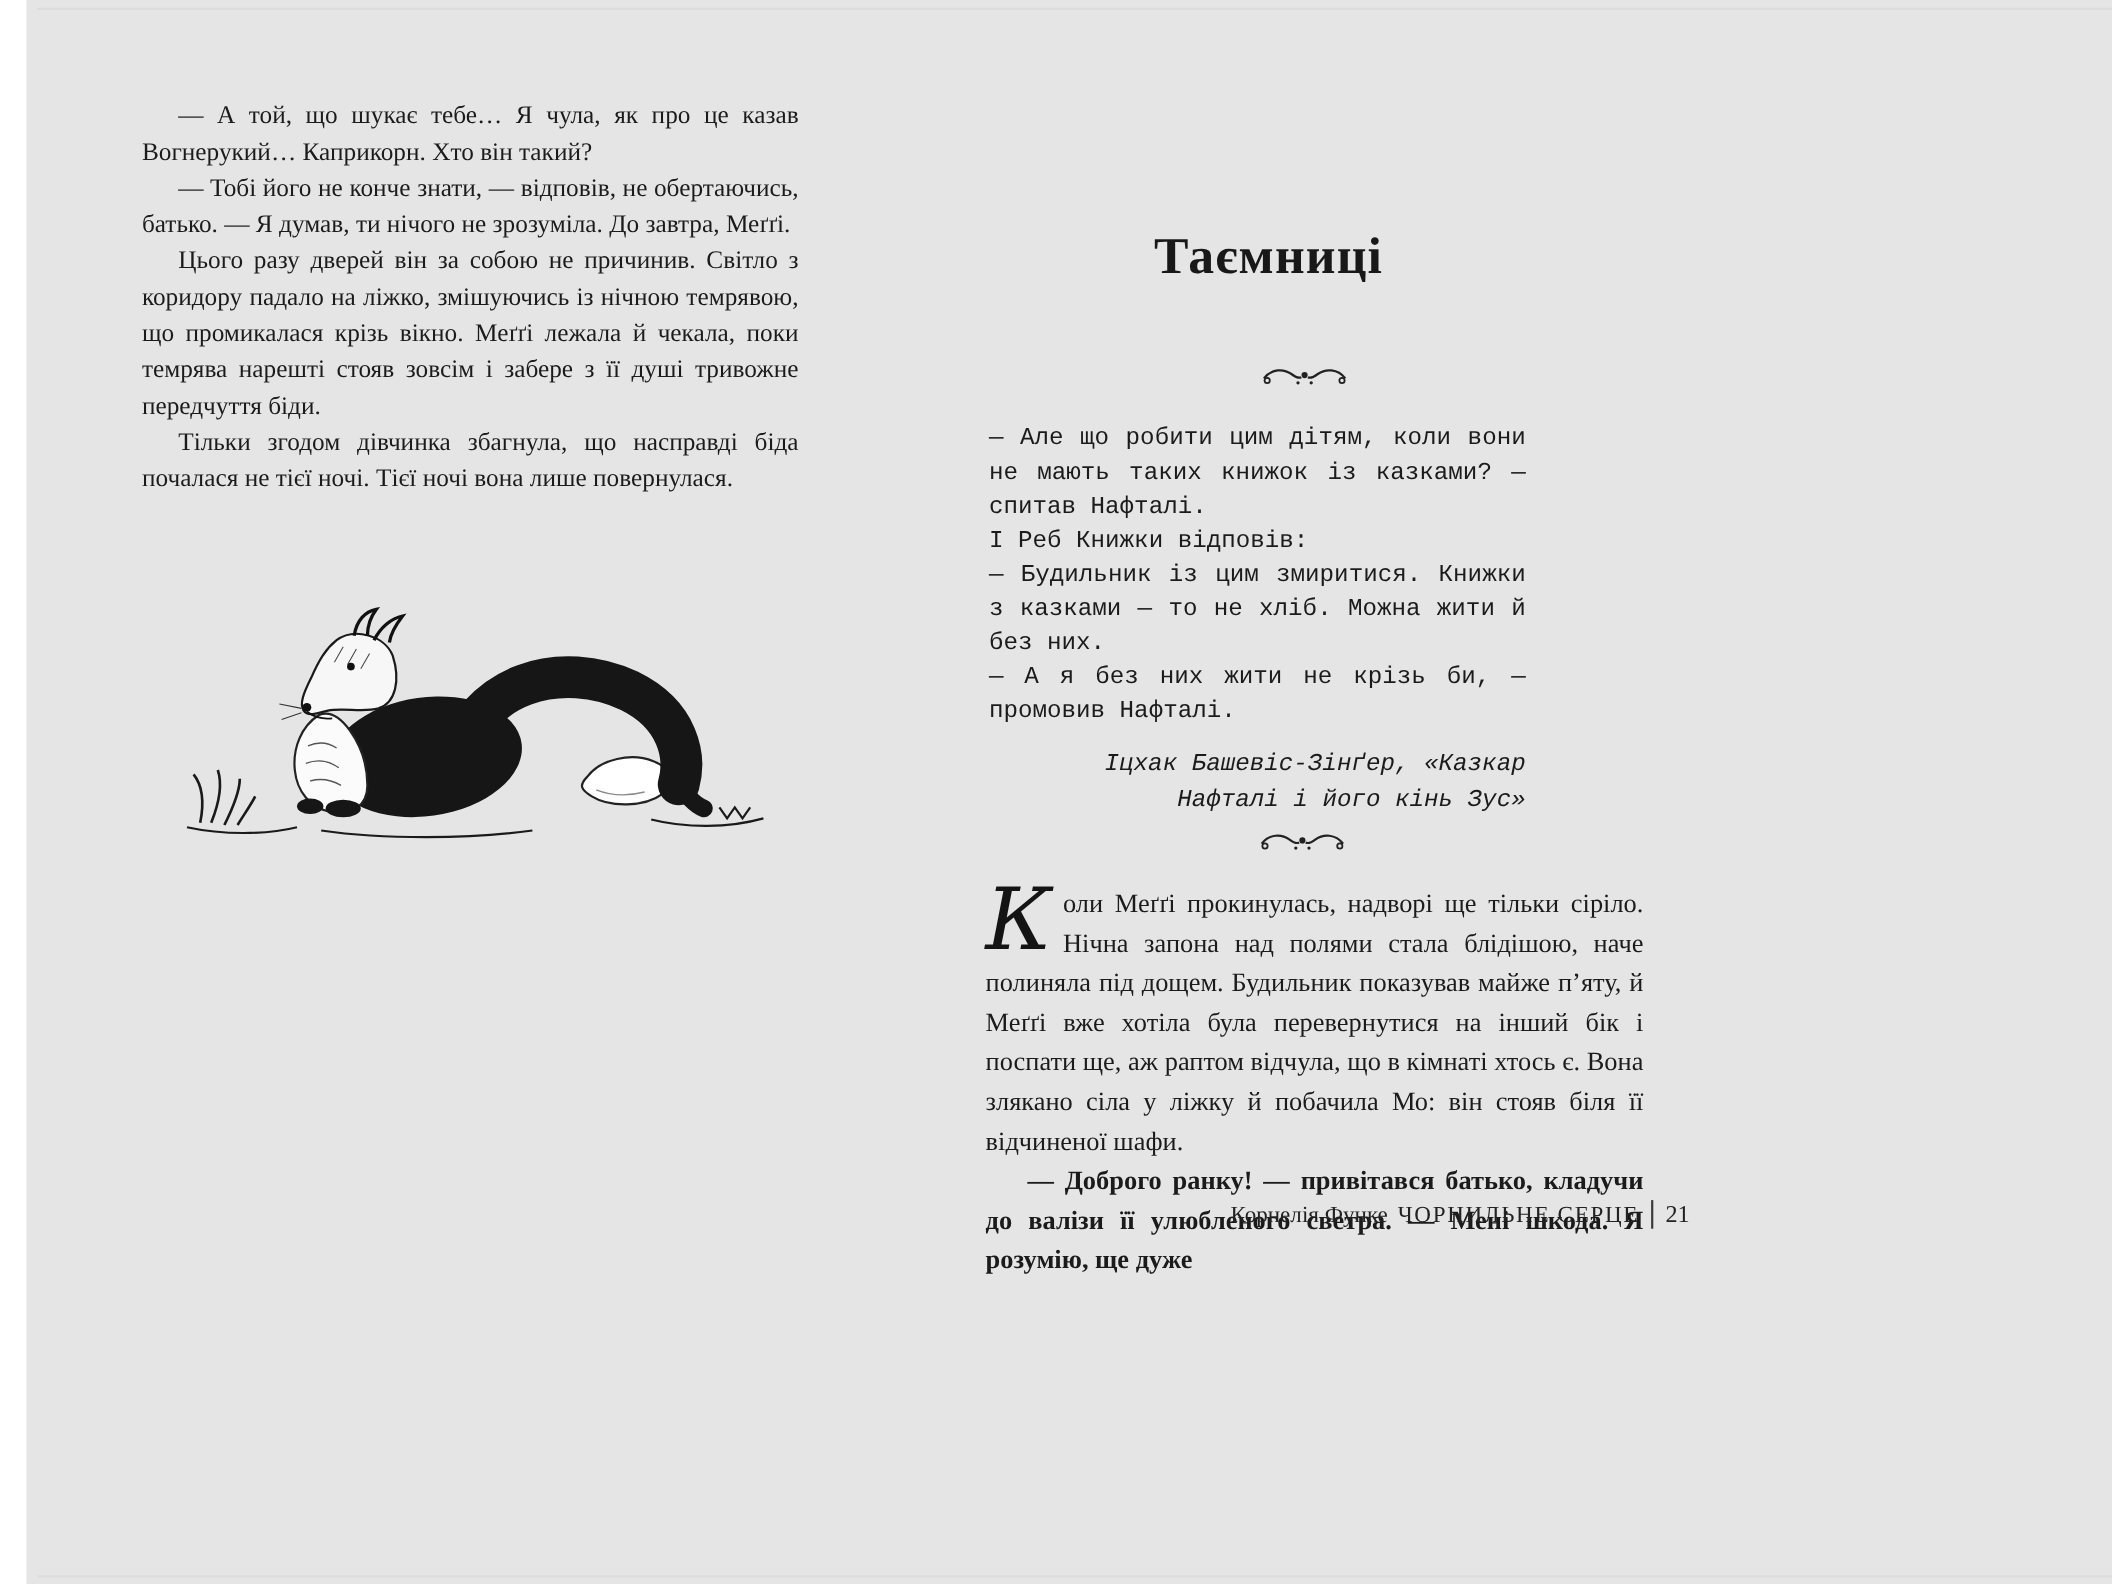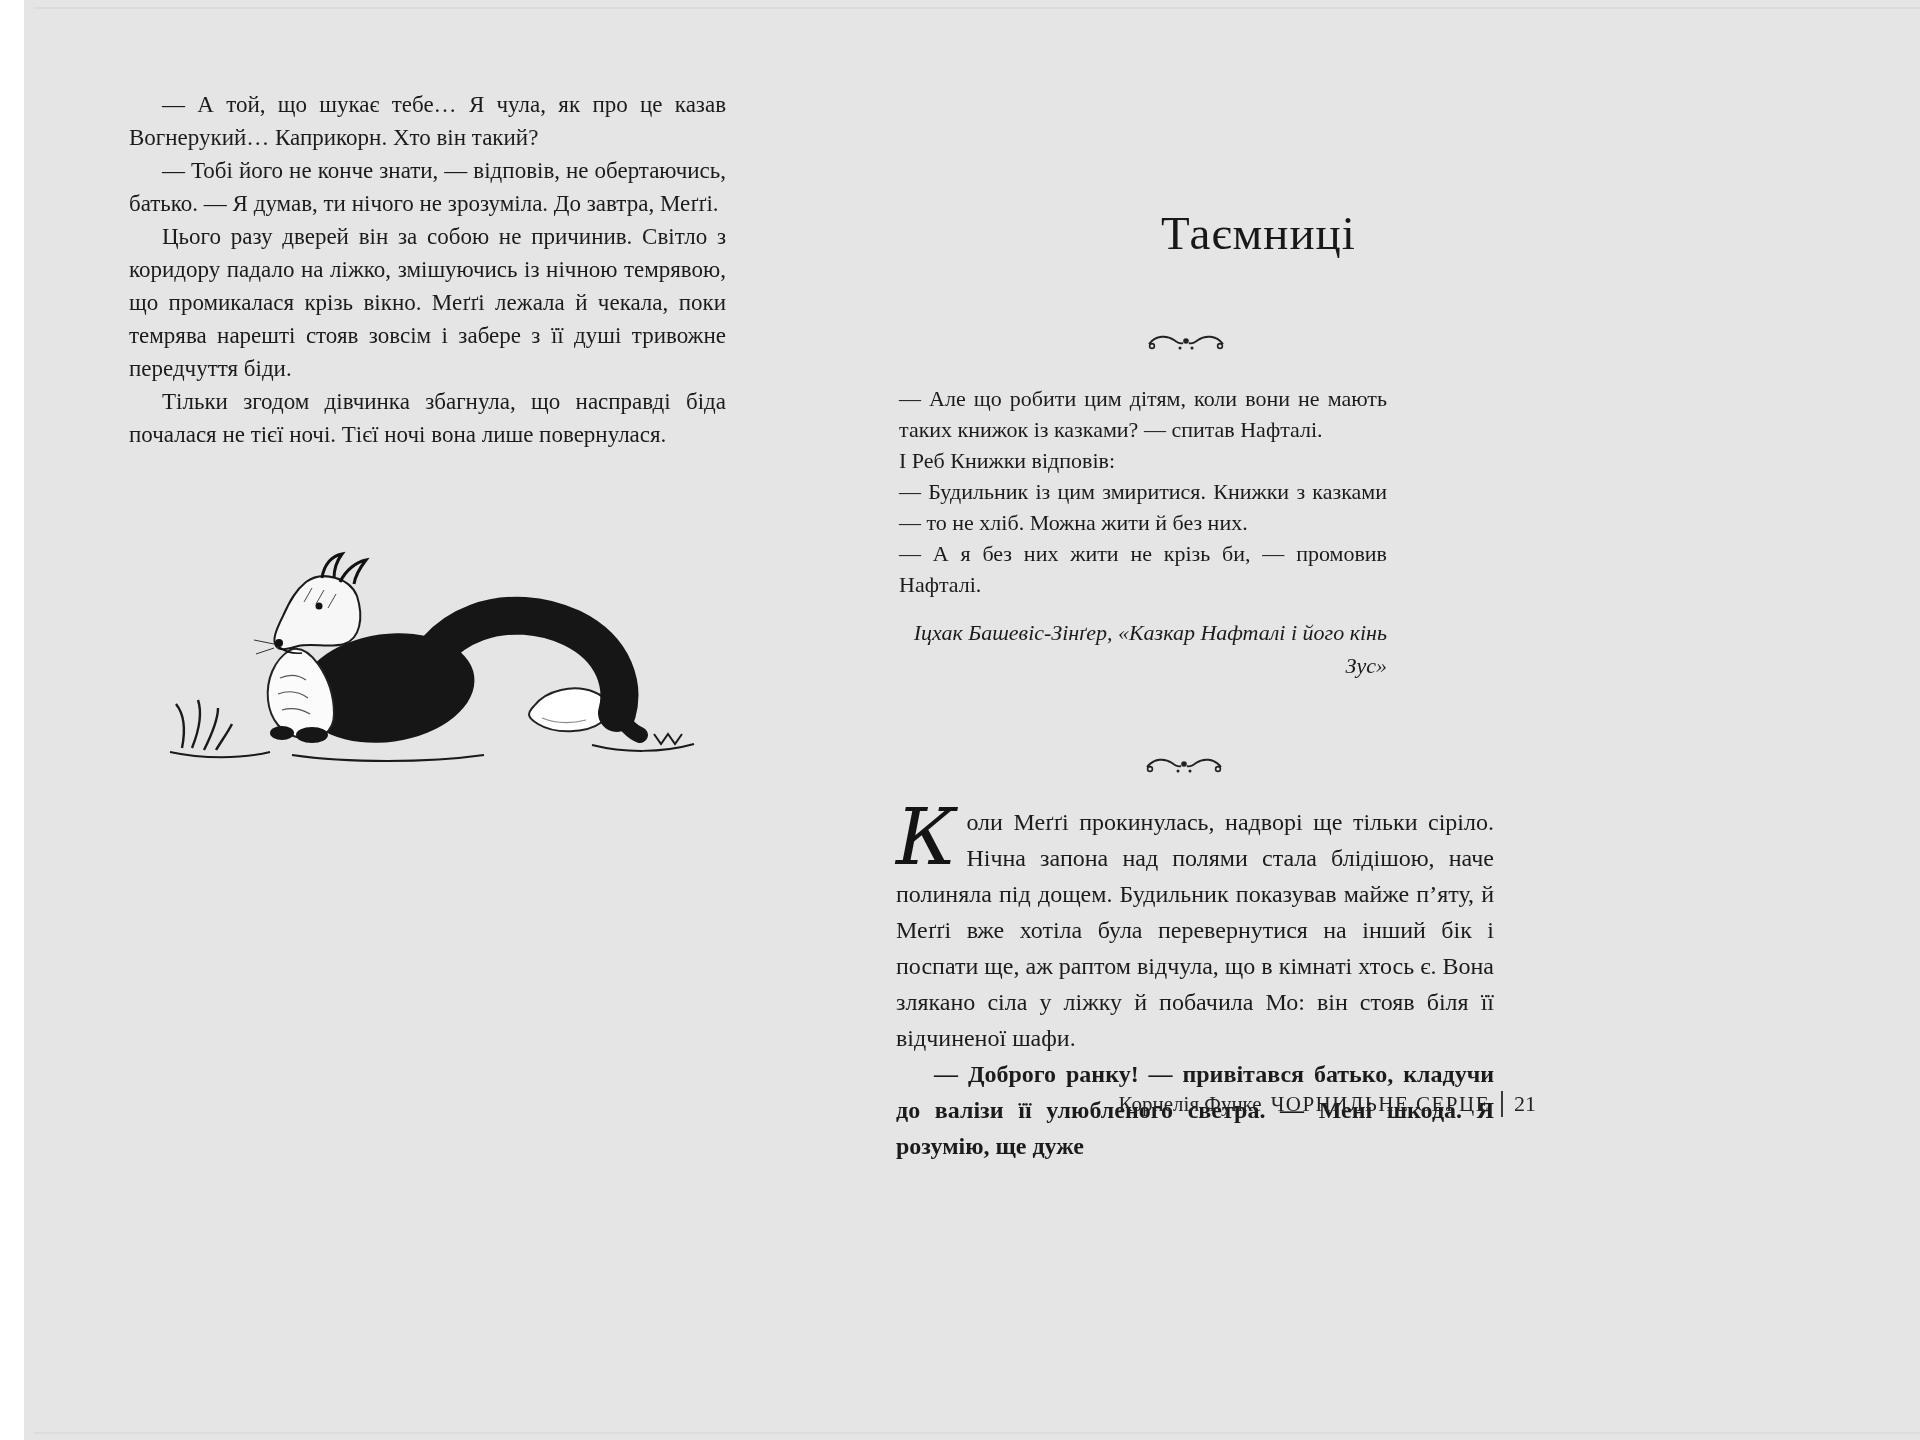--- a/index.html
+++ b/index.html
@@ -43,45 +43,46 @@
     left: 138px;
     top: 548px;
     width: 555px;
     height: 220px;
   }
   .illustration svg { width: 100%; height: 100%; }
 
   
   .chapter-title {
     position: absolute;
-    left: 1137px;
+    left: 1025px;
     top: 206px;
     margin: 0;
     font-size: 47px;
-    font-weight: 400;
+    font-weight: 700;
     letter-spacing: 1px;
     color: #181818;
   }
   .ornament {
     position: absolute;
     width: 80px;
     height: 26px;
   }
   .ornament-top { left: 1122px; top: 330px; }
   .ornament-bottom { left: 1120px; top: 753px; }
   .ornament svg { width: 100%; height: 100%; }
 
   .epigraph {
     position: absolute;
     left: 875px;
     top: 383px;
     width: 488px;
     font-size: 22px;
     line-height: 31px;
     text-align: justify;
+    font-family: Liberation Mono, monospace;
   }
   .epigraph p { margin: 0; }
   .epigraph p.attribution {
     margin-top: 16px;
     font-style: italic;
     line-height: 33px;
     text-align: right;
   }
 
   .body-text {

